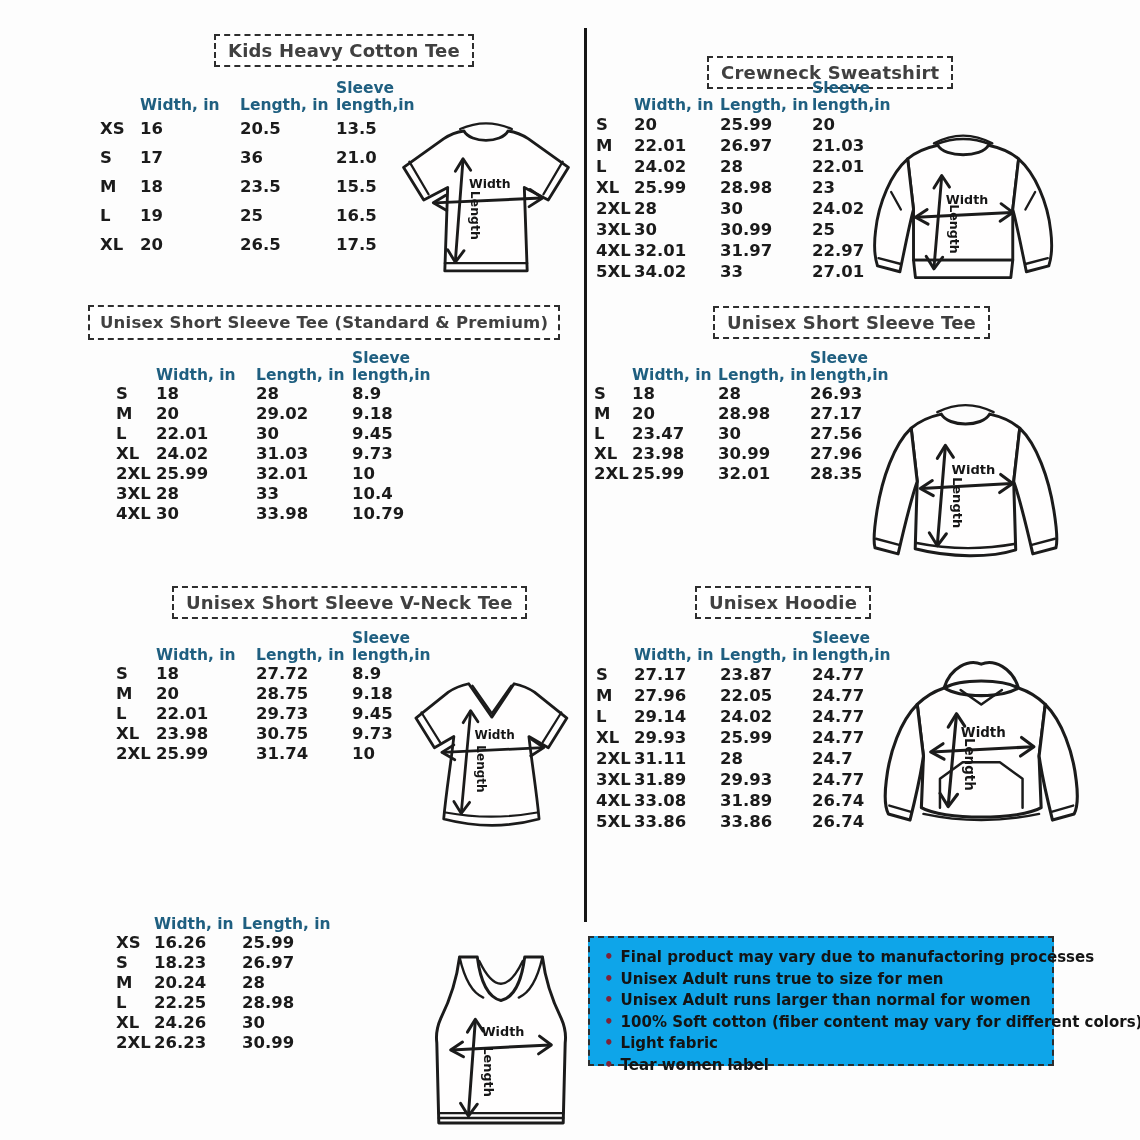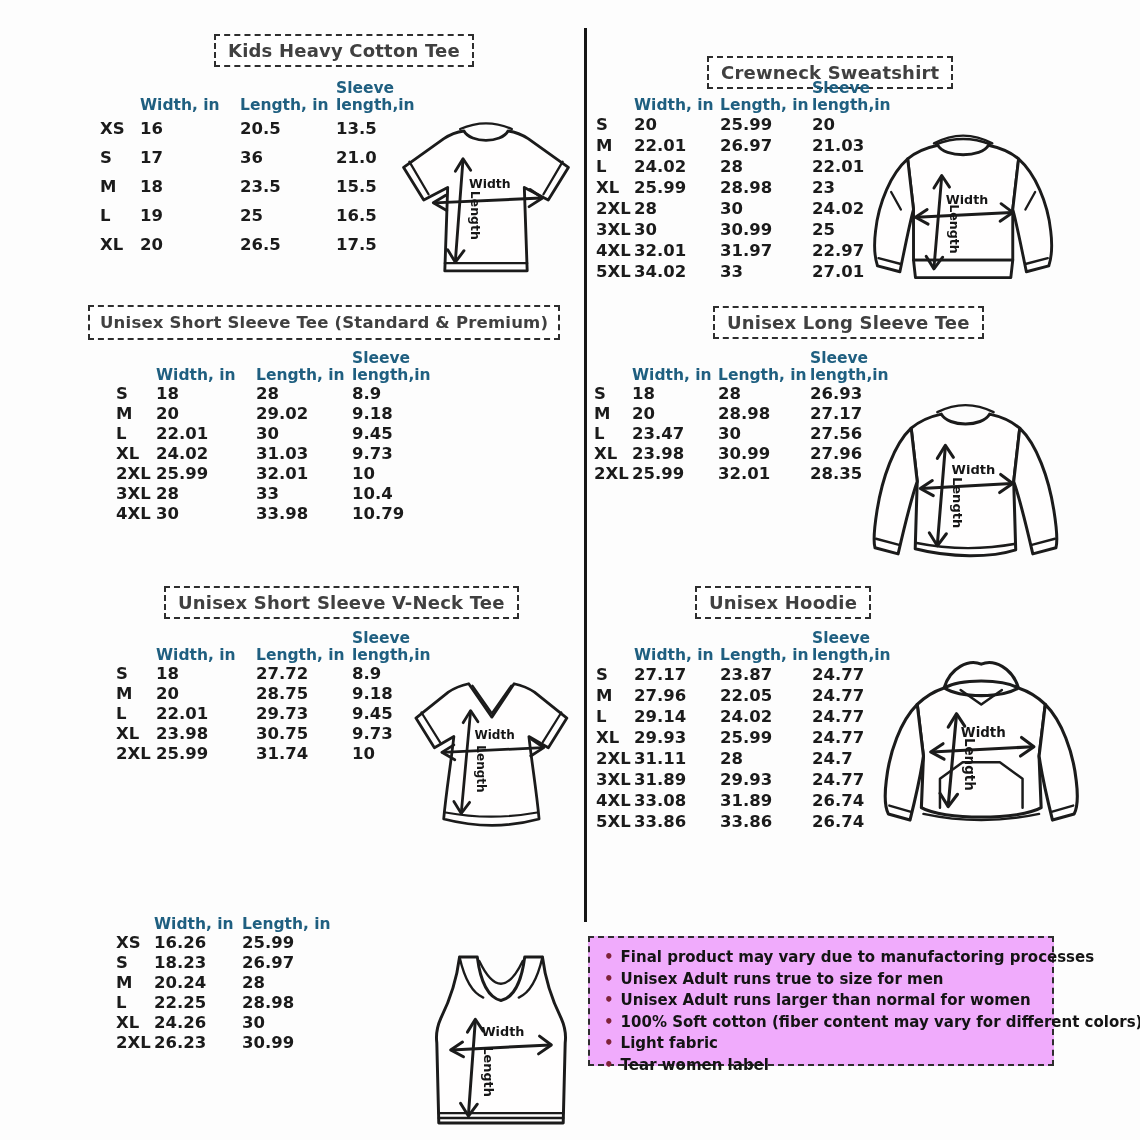--- a/index.html
+++ b/index.html
@@ -26,36 +26,36 @@
   .t-right .c-size{width:38px;} .t-right .c-w{width:86px;}  .t-right .c-l{width:92px;}  .t-right .c-s{width:84px;}
   .t-tank  .c-size{width:38px;} .t-tank  .c-w{width:88px;}  .t-tank  .c-l{width:100px;}
   .c-s div{width:64px;text-align:left;}
 
   .fig{position:absolute;}
   .sil{fill:#fffefe;stroke:#1b1b1b;stroke-width:3;stroke-linejoin:round;}
   .ln{fill:none;stroke:#1b1b1b;stroke-width:3;stroke-linecap:round;stroke-linejoin:round;}
   .ln2{fill:none;stroke:#1b1b1b;stroke-width:2.4;stroke-linecap:round;stroke-linejoin:round;}
   .lbl{font-family:"DejaVu Sans",sans-serif;font-size:13px;font-weight:700;fill:#161616;}
 
-  .notes{position:absolute;left:588px;top:936px;width:466px;height:130px;background:#f0abfc;
+  .notes{position:absolute;left:588px;top:936px;width:466px;height:130px;background:#0ea5e9;
          border:2px dashed #2e2e2e;padding:9px 14px;box-sizing:border-box;}
   .note{font-size:15px;font-weight:700;color:#141414;line-height:21.5px;white-space:nowrap;}
   .note .bullet{color:#7e2238;margin-right:7px;}
 </style>
 </head>
 <body>
 
 <div class="sheet">
   <div class="divider"></div>
 
   <div class="title-box" style="left:214px;top:34px;">Kids Heavy Cotton Tee</div>
   <div class="title-box" style="left:707px;top:34px;margin-top:22px;">Crewneck Sweatshirt</div>
   <div class="title-box title-ss" style="left:88px;top:305px;">Unisex Short Sleeve Tee (Standard &amp; Premium)</div>
-  <div class="title-box" style="left:713px;top:306px;">Unisex Long Sleeve Tee</div>
-  <div class="title-box" style="left:164px;top:586px;text-align:center;">Unisex Short Sleeve V-Neck Tee</div>
+  <div class="title-box" style="left:713px;top:306px;">Unisex Short Sleeve Tee</div>
+  <div class="title-box" style="left:172px;top:586px;text-align:center;">Unisex Short Sleeve V-Neck Tee</div>
   <div class="title-box" style="left:695px;top:586px;">Unisex Hoodie</div>
 
   <table class="size-table t-left gapL rows29" style="left:100px;top:80px;">
     <thead>
         <tr>
       <th class="c-size"></th>
       <th class="c-w">Width, in</th>
       <th class="c-l">Length, in</th>
       <th class="c-s">
             <div>Sleeve</div>

